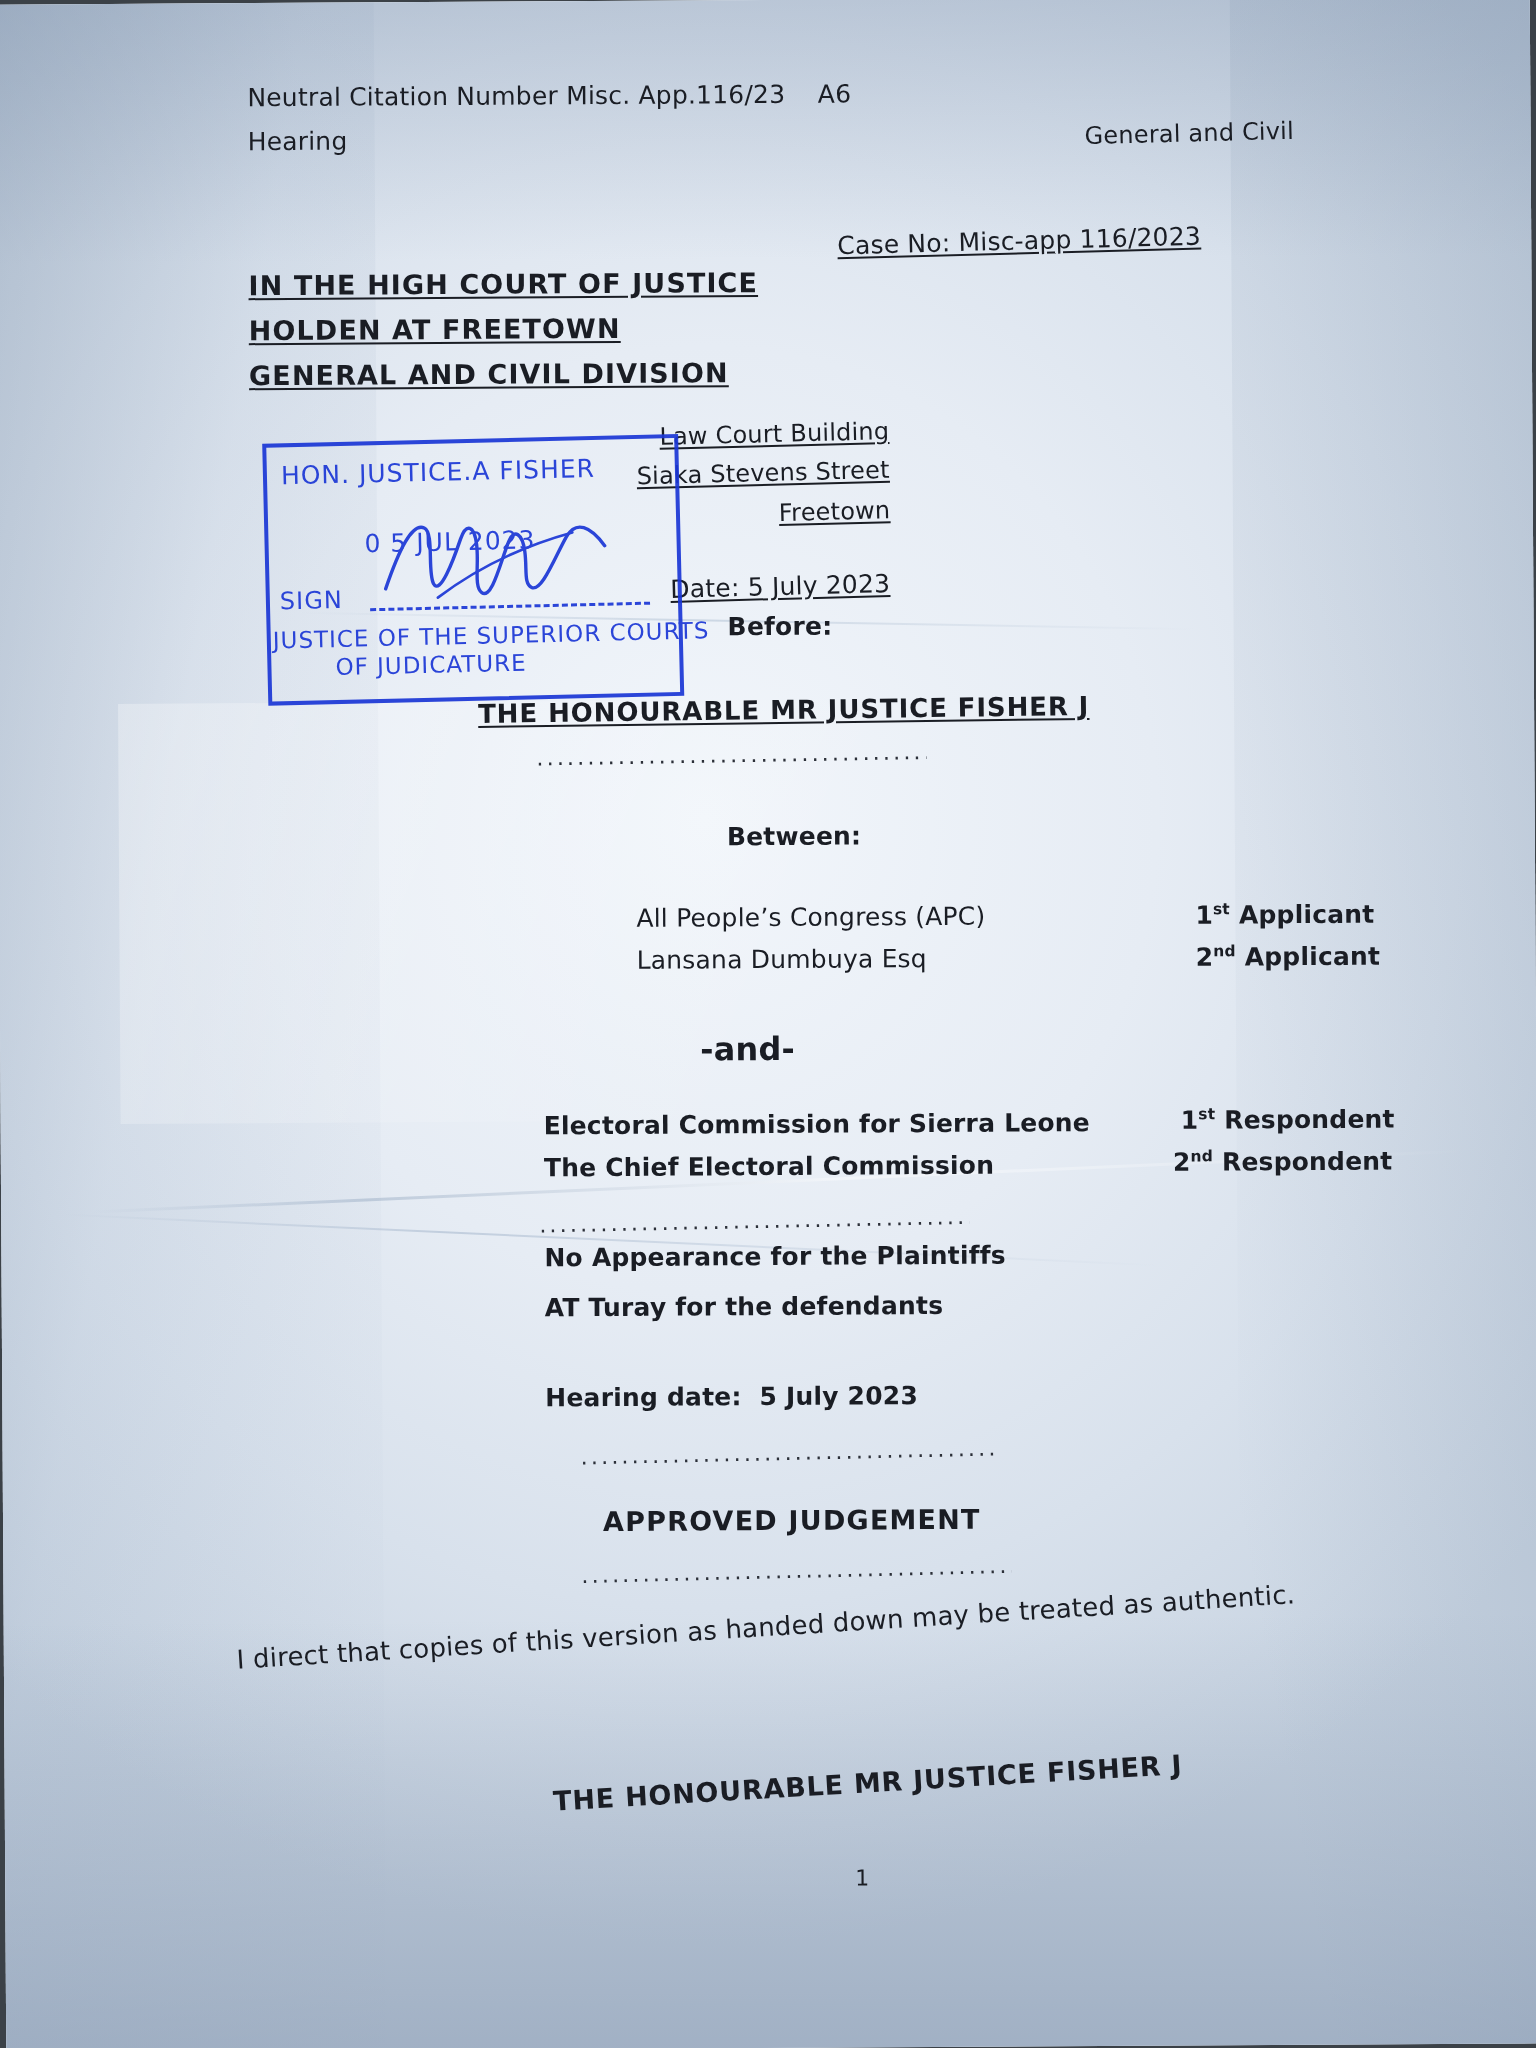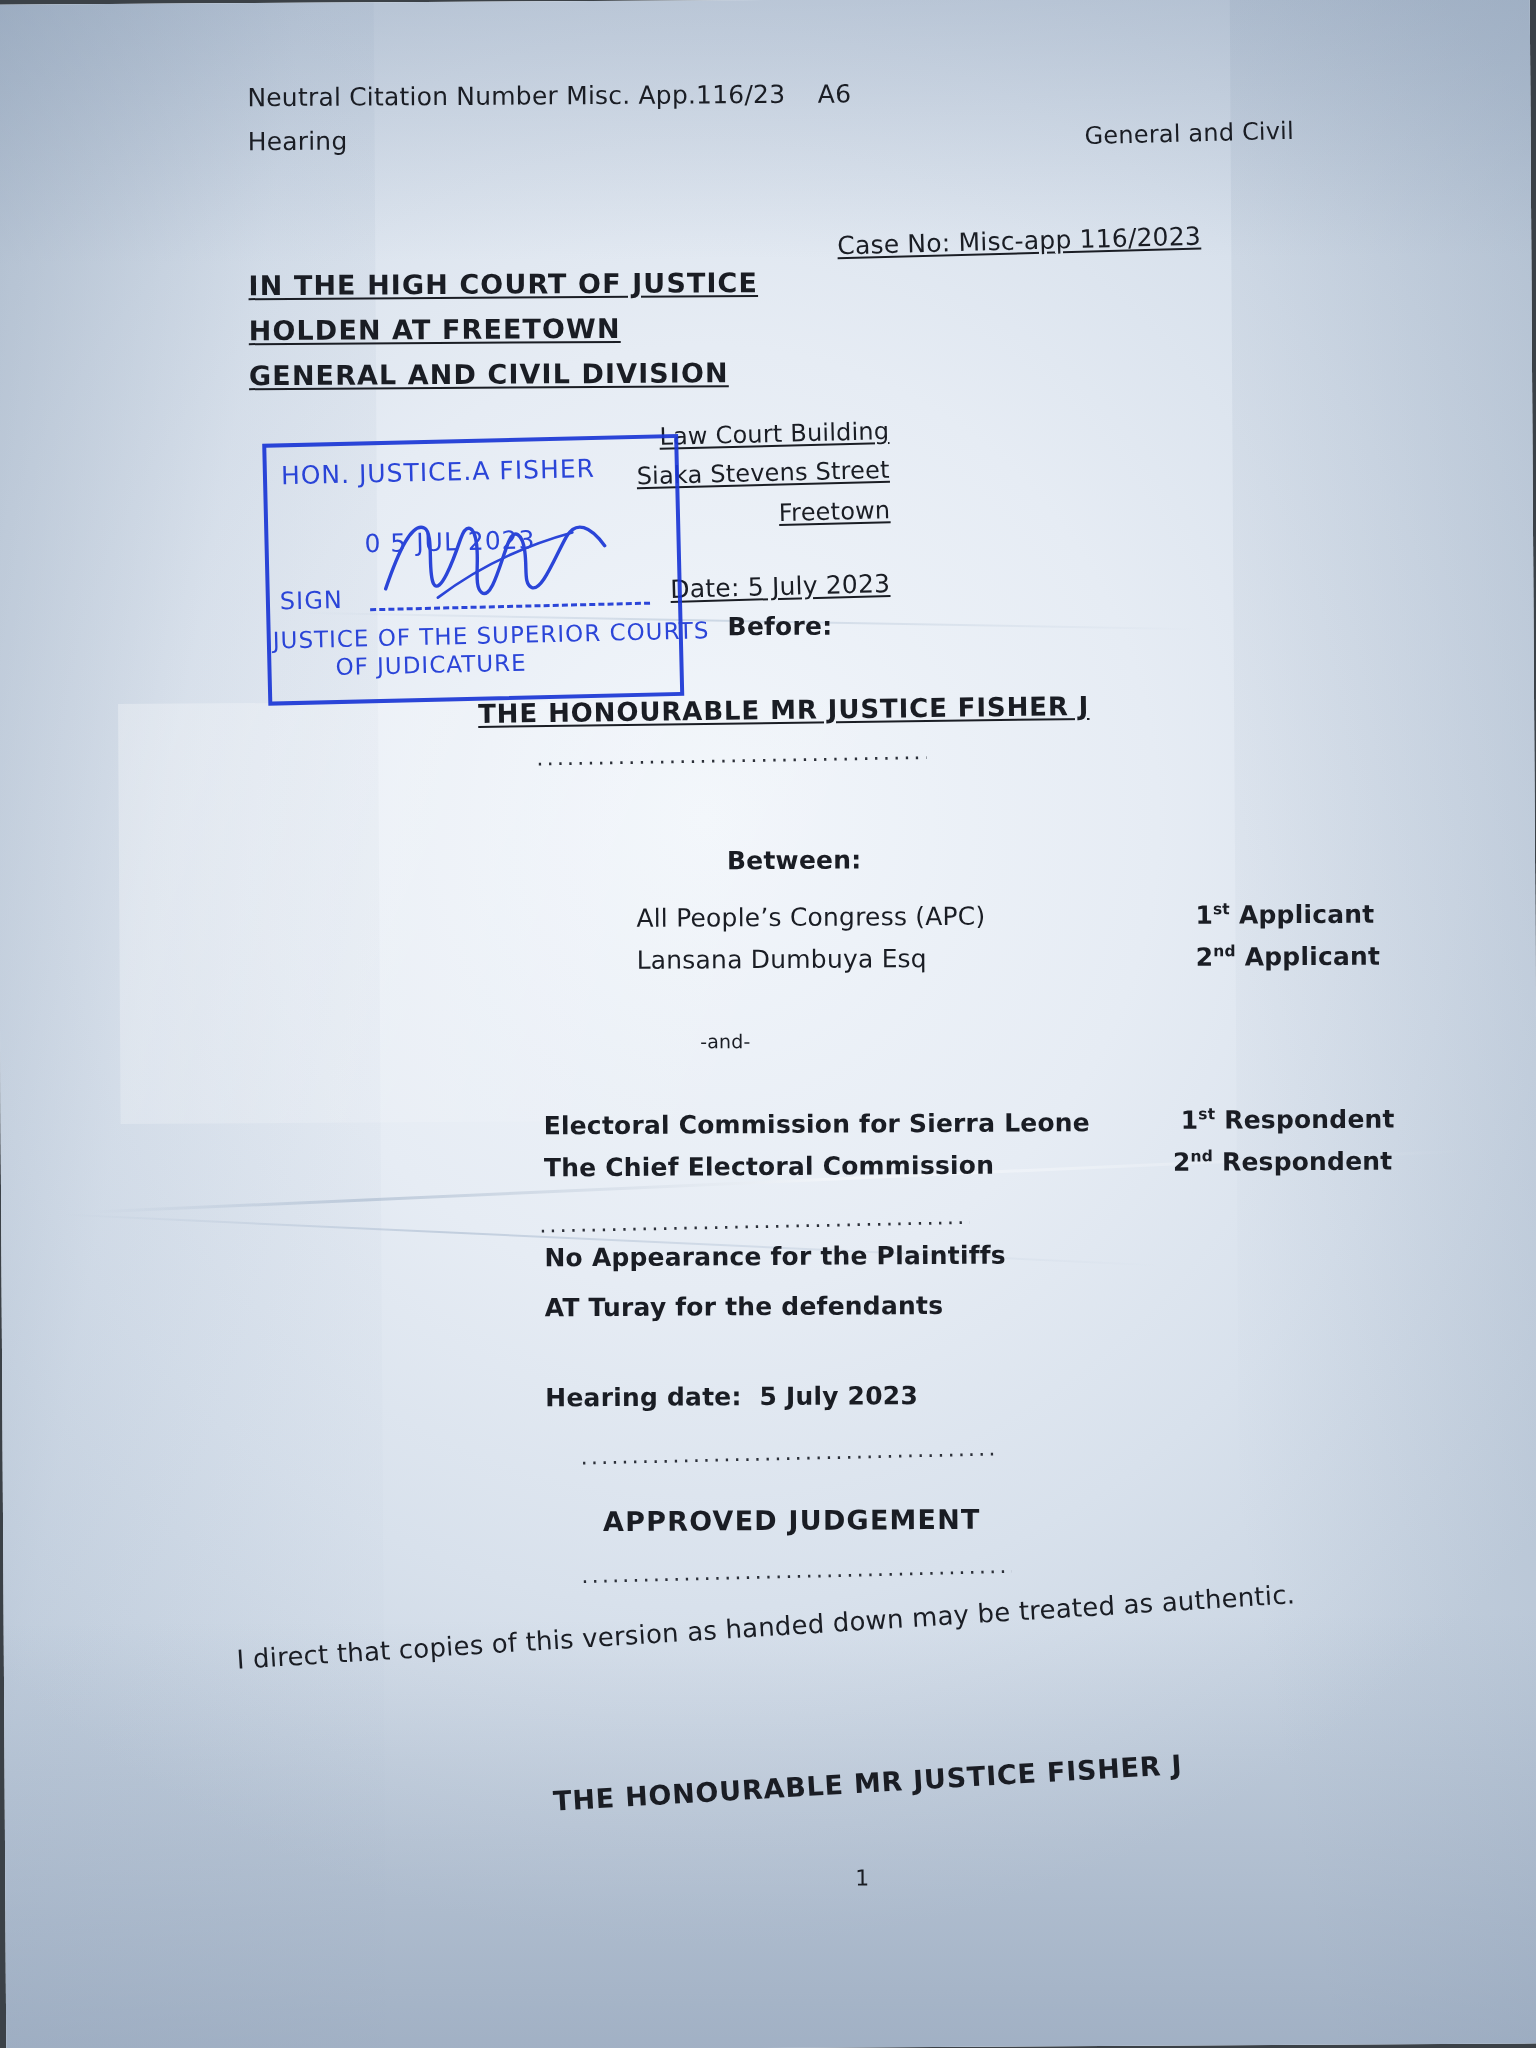--- a/index.html
+++ b/index.html
@@ -76,28 +76,28 @@
   #court3 { left: 253px; top: 357px;  font-size: 27px; font-weight: bold; letter-spacing: 1.1px; }
 
   #addr1 { right: 643px; top: 420px; font-size: 24px; transform: rotate(-1.1deg); }
   #addr2 { right: 643px; top: 459px; font-size: 24px; transform: rotate(-1.1deg); }
   #addr3 { right: 643px; top: 498px; font-size: 24px; transform: rotate(-1.1deg); }
   #docdate { right: 643px; top: 572px; font-size: 25px; transform: rotate(-1.2deg); }
 
   #before-label { left: 718px; top: 612px; font-size: 25px; font-weight: bold; margin-left: 12px; }
   #judge-line   { left: 480px; top: 695px; font-size: 26px; font-weight: bold; letter-spacing: 0.9px; transform: rotate(-0.4deg); }
 
-  #between-label { left: 728px; top: 822px; font-size: 25px; font-weight: bold; margin-top: 24px; }
+  #between-label { left: 728px; top: 822px; font-size: 25px; font-weight: bold; }
 
   #party1   { left: 637px; top: 903px; font-size: 25px; }
   #party1r  { left: 1196px; top: 903px; font-size: 25px; font-weight: bold; }
   #party2   { left: 637px; top: 945px; font-size: 25px; }
   #party2r  { left: 1196px; top: 945px; font-size: 25px; font-weight: bold; }
 
-  #and-label { left: 700px; top: 1030px; font-size: 19px; font-weight: normal; }
+  #and-label { left: 700px; top: 1030px; font-size: 32px; font-weight: bold; }
 
   #resp1   { left: 543px; top: 1110px; font-size: 25px; font-weight: bold; }
   #resp1r  { left: 1180px; top: 1108px; font-size: 25px; font-weight: bold; }
   #resp2   { left: 543px; top: 1152px; font-size: 25px; font-weight: bold; }
   #resp2r  { left: 1172px; top: 1150px; font-size: 25px; font-weight: bold; }
 
   #appear1 { left: 543px; top: 1242px; font-size: 25px; font-weight: bold; }
   #appear2 { left: 543px; top: 1292px; font-size: 25px; font-weight: bold; }
 
   #hearing { left: 543px; top: 1382px; font-size: 25px; font-weight: bold; }

